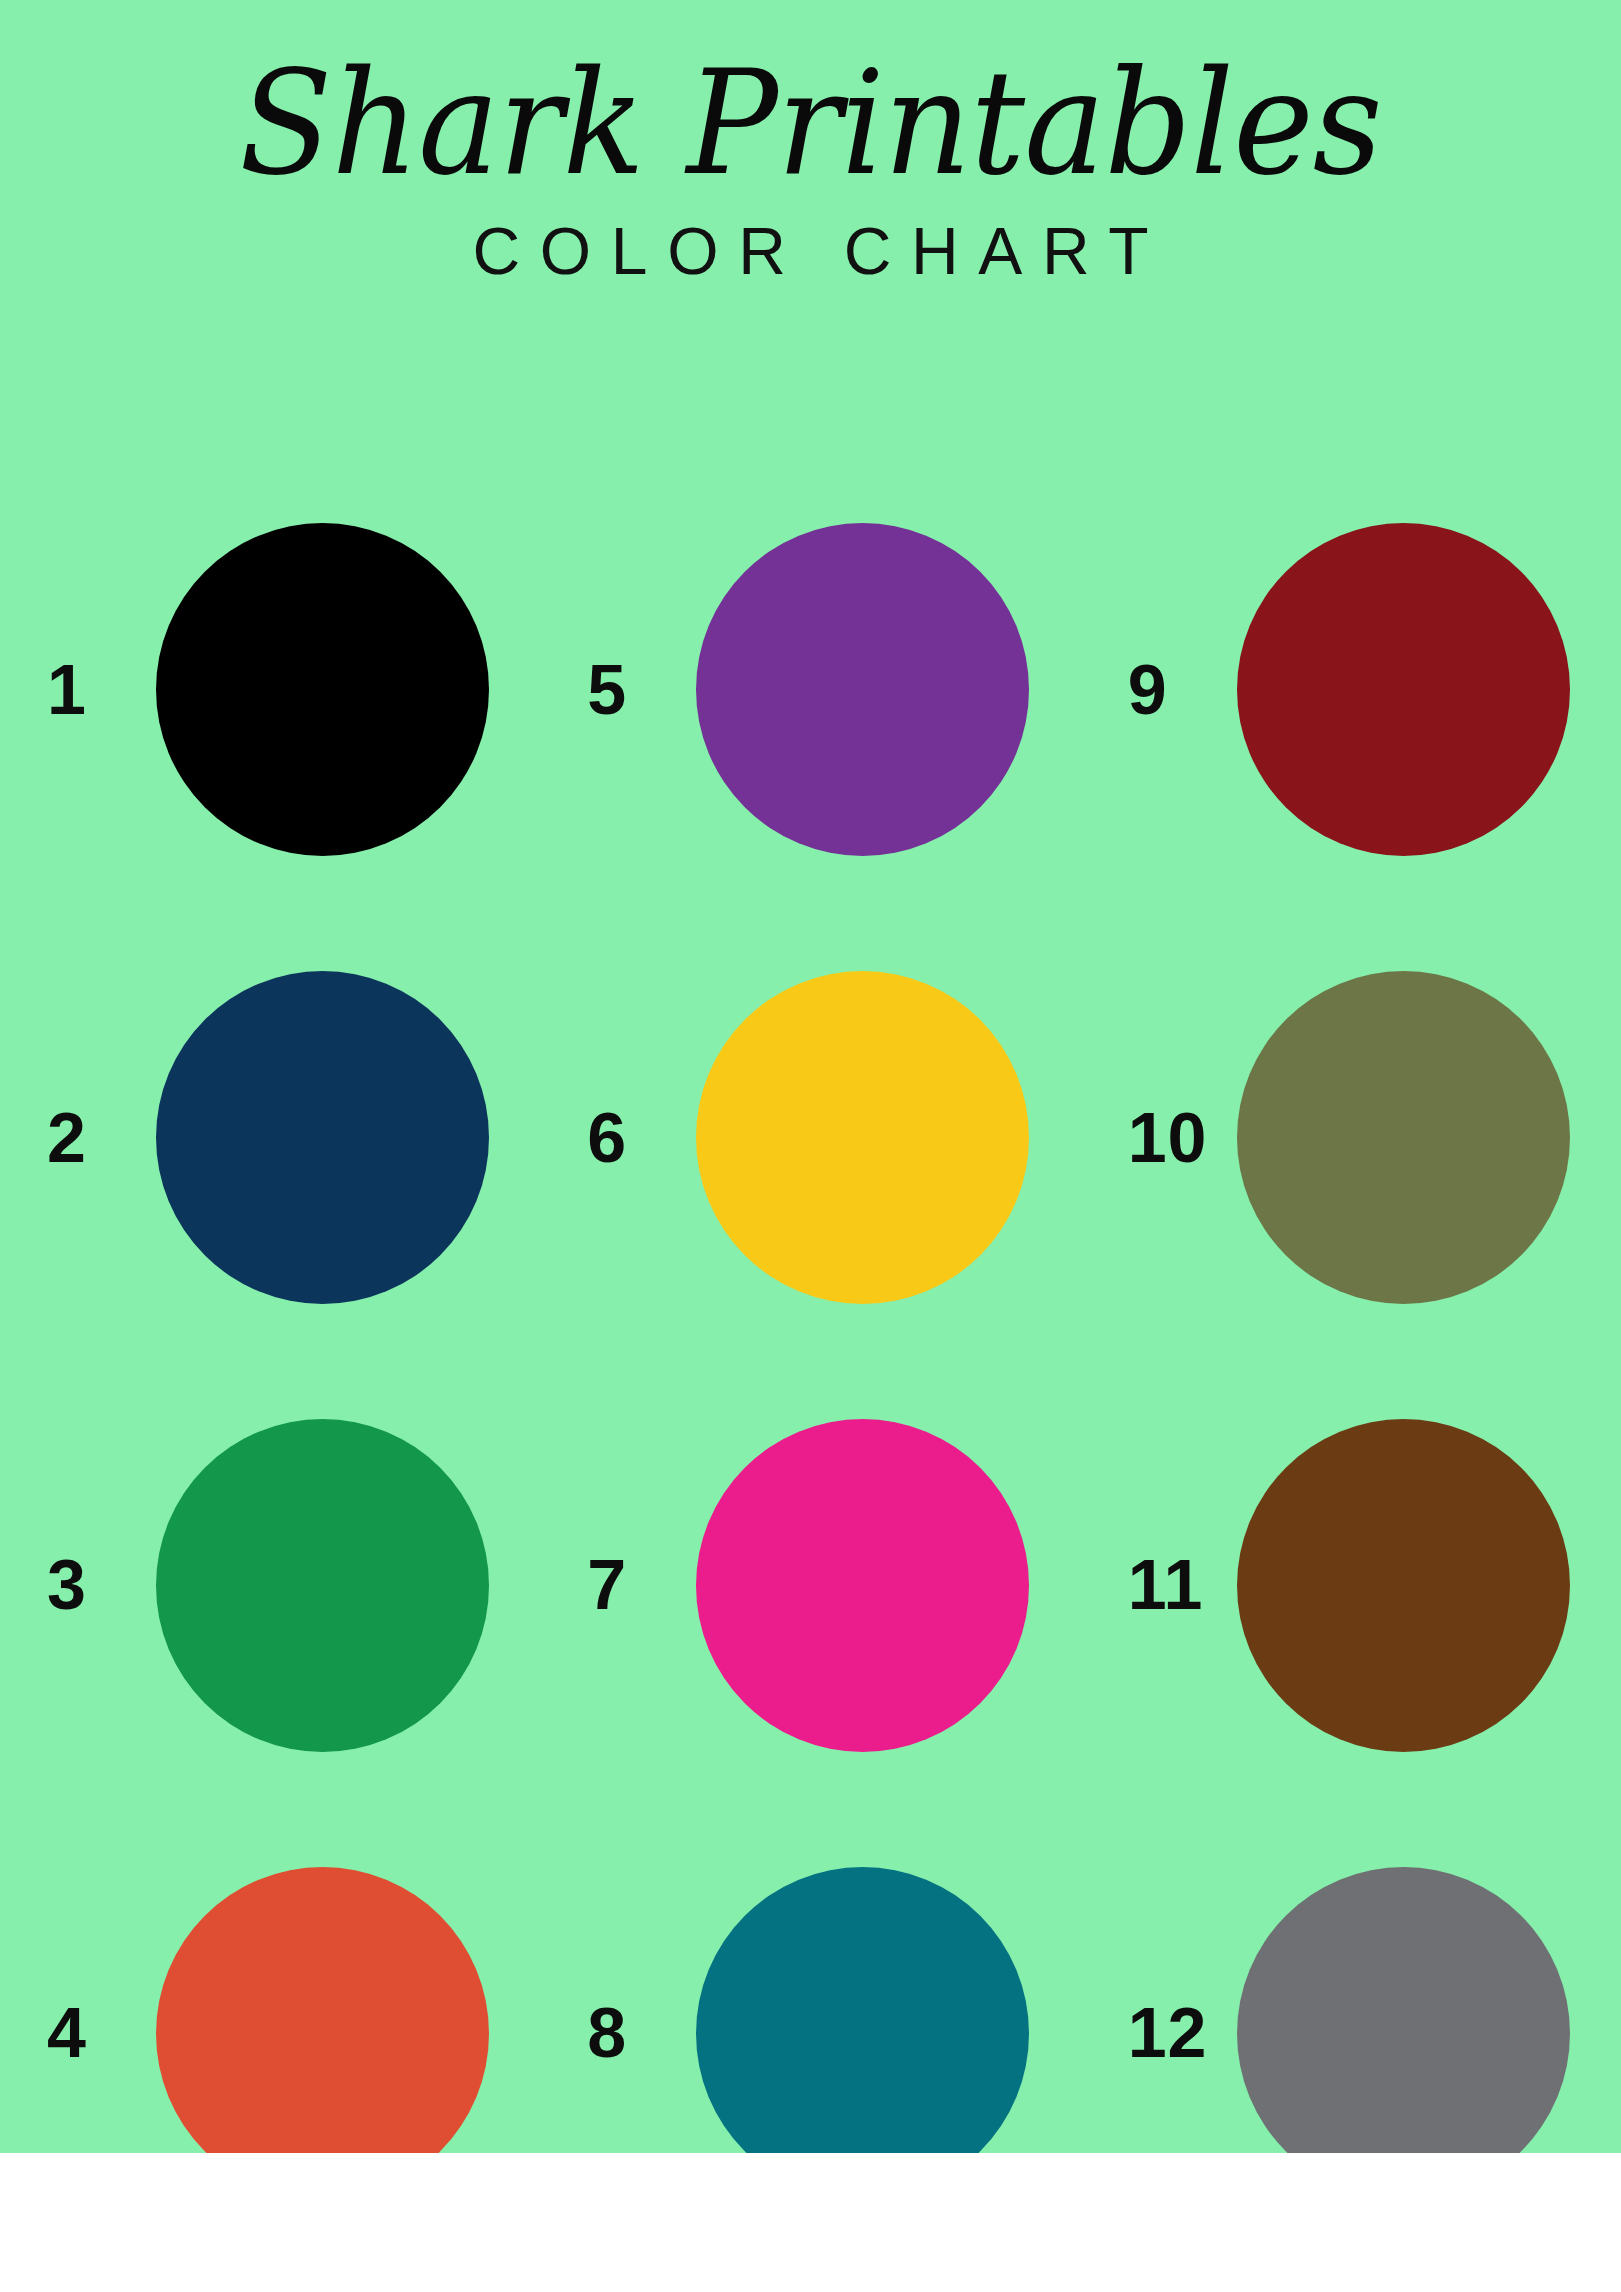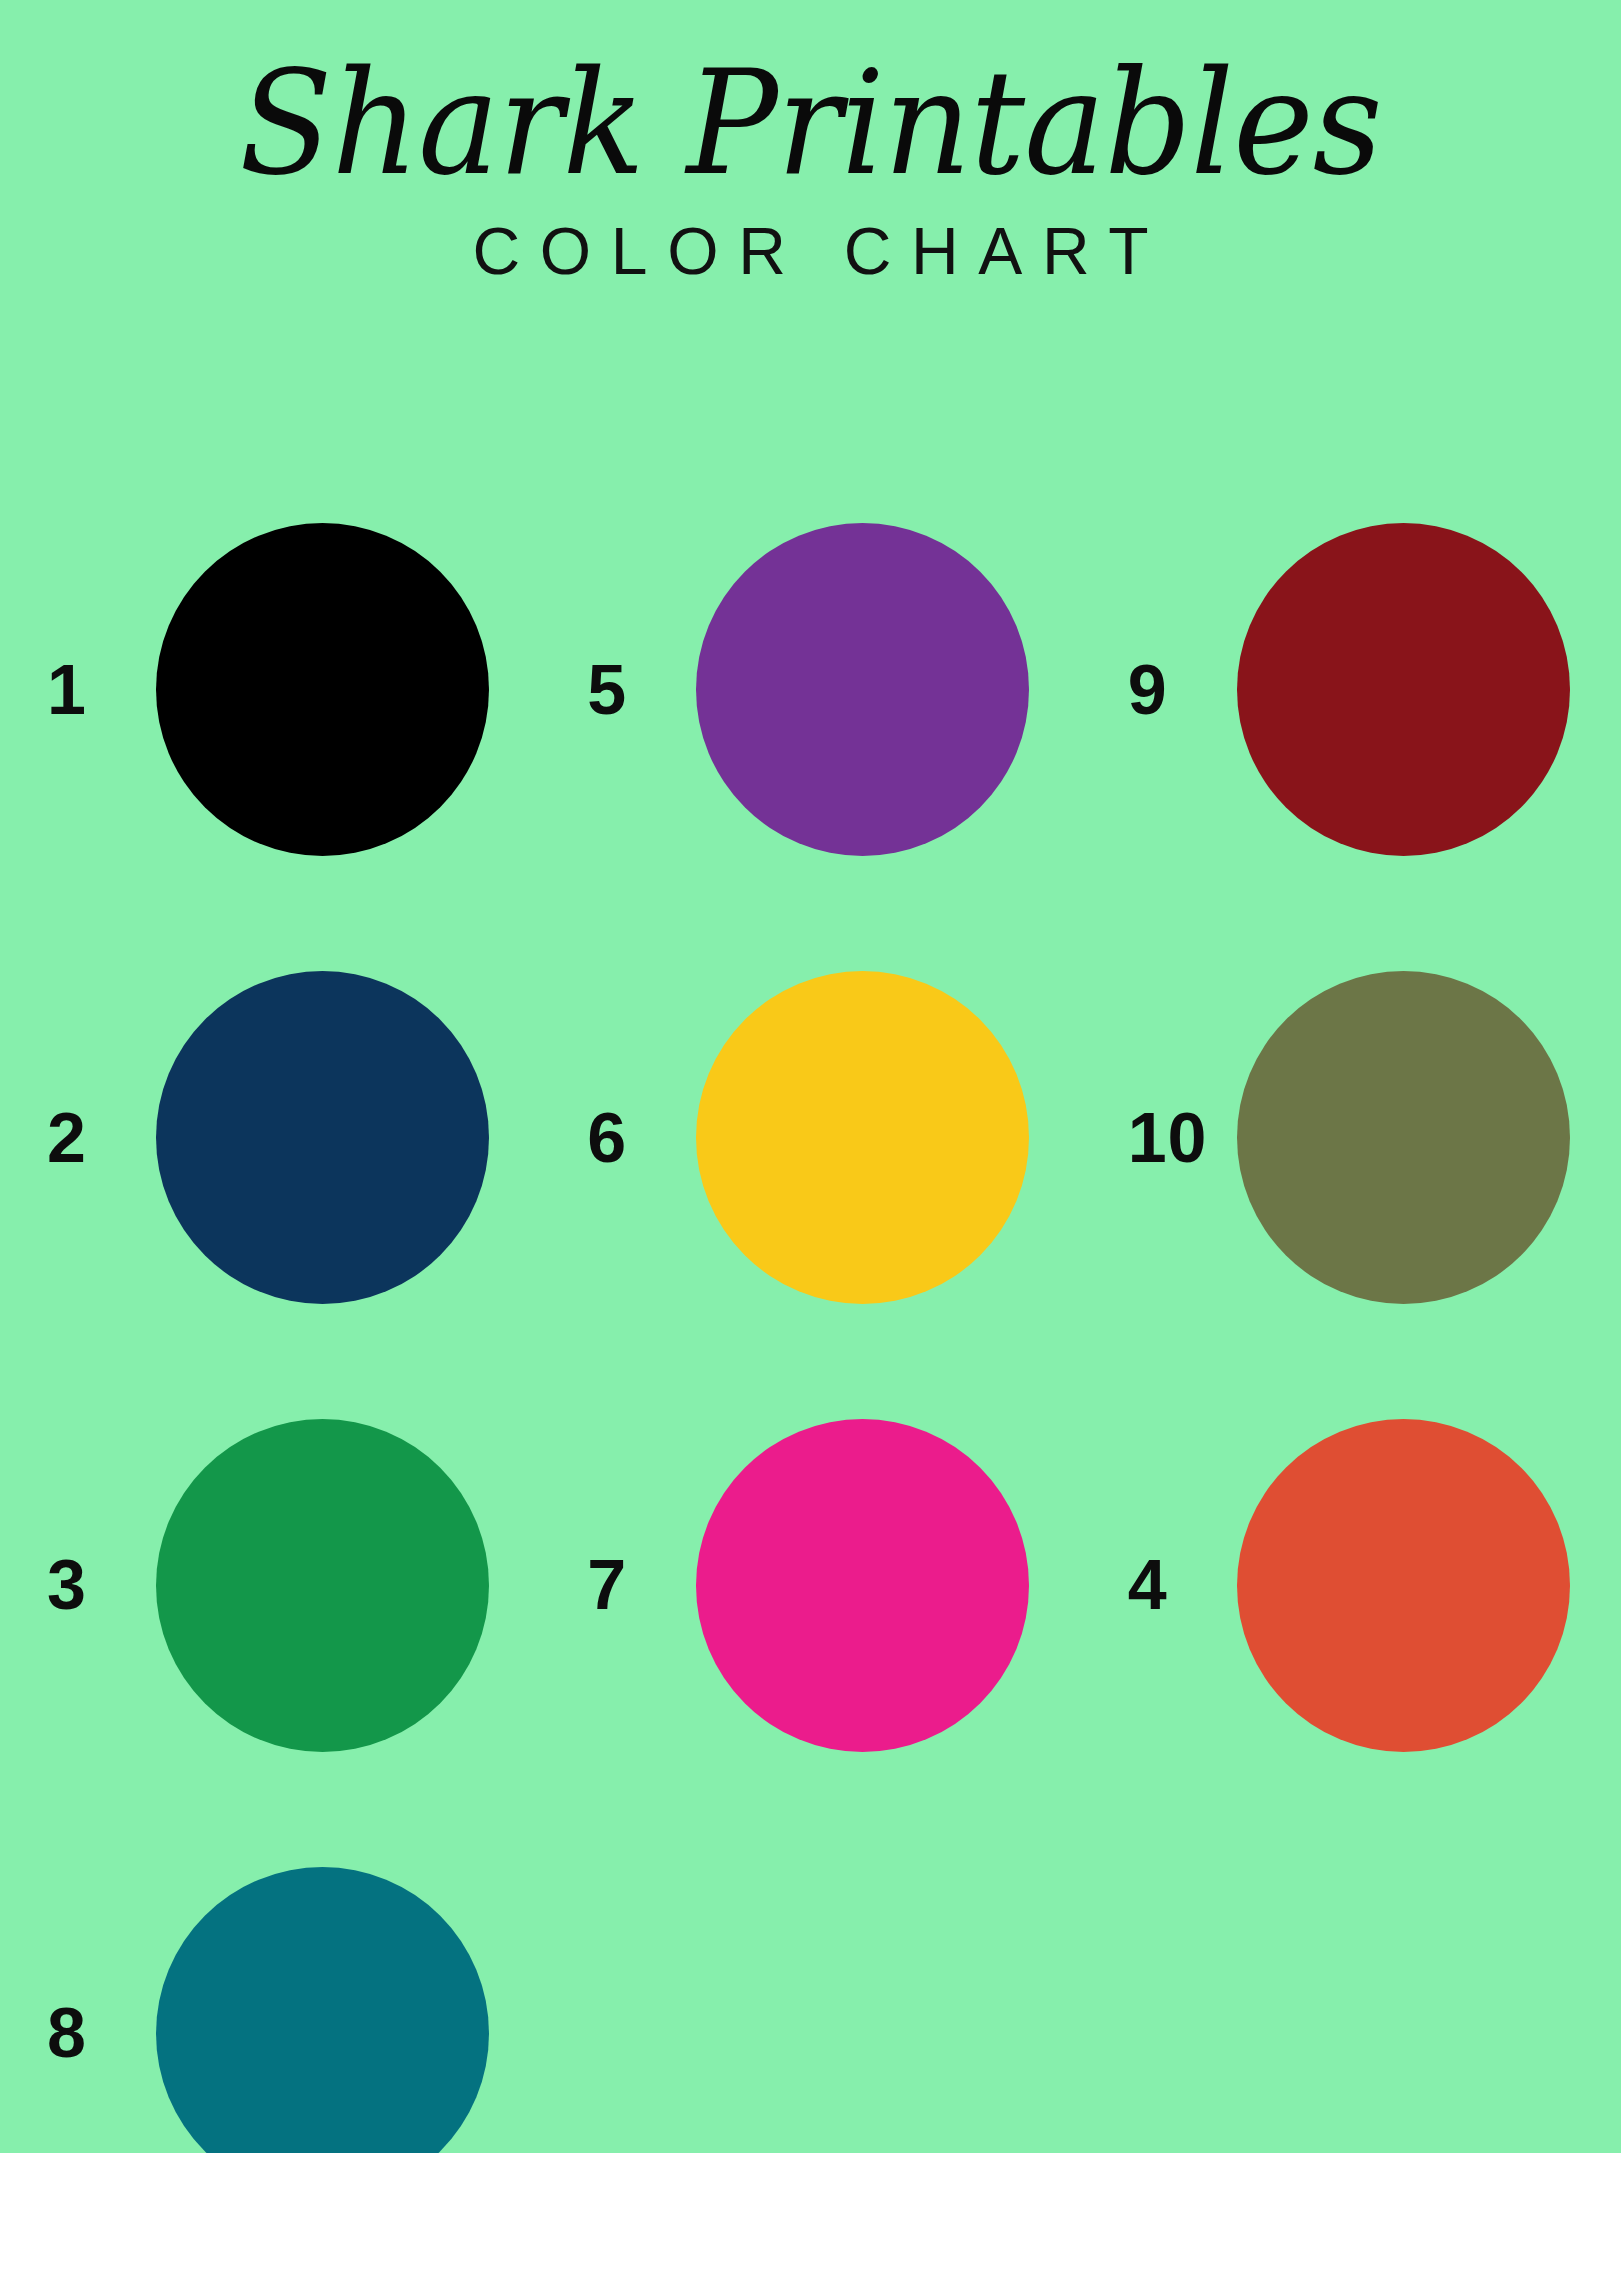--- a/index.html
+++ b/index.html
@@ -136,23 +136,31 @@
       </div>
       <div class="swatch-cell">
         <span class="swatch-number">3</span>
         <span class="swatch-circle" style="background-color: rgb(19, 151, 74);"></span>
       </div>
       <div class="swatch-cell">
         <span class="swatch-number">7</span>
         <span class="swatch-circle" style="background-color: rgb(235, 28, 140);"></span>
       </div>
       <div class="swatch-cell">
+        <span class="swatch-number">11</span>
+        <span class="swatch-circle" style="background-color: rgb(107, 60, 20);"></span>
+      </div>
+      <div class="swatch-cell">
         <span class="swatch-number">4</span>
         <span class="swatch-circle" style="background-color: rgb(223, 78, 51);"></span>
       </div>
       <div class="swatch-cell">
         <span class="swatch-number">8</span>
         <span class="swatch-circle" style="background-color: rgb(4, 114, 128);"></span>
       </div>
+      <div class="swatch-cell">
+        <span class="swatch-number">12</span>
+        <span class="swatch-circle" style="background-color: rgb(110, 112, 115);"></span>
+      </div>
     </div>
 
 </div>
 
 
 </body></html>

